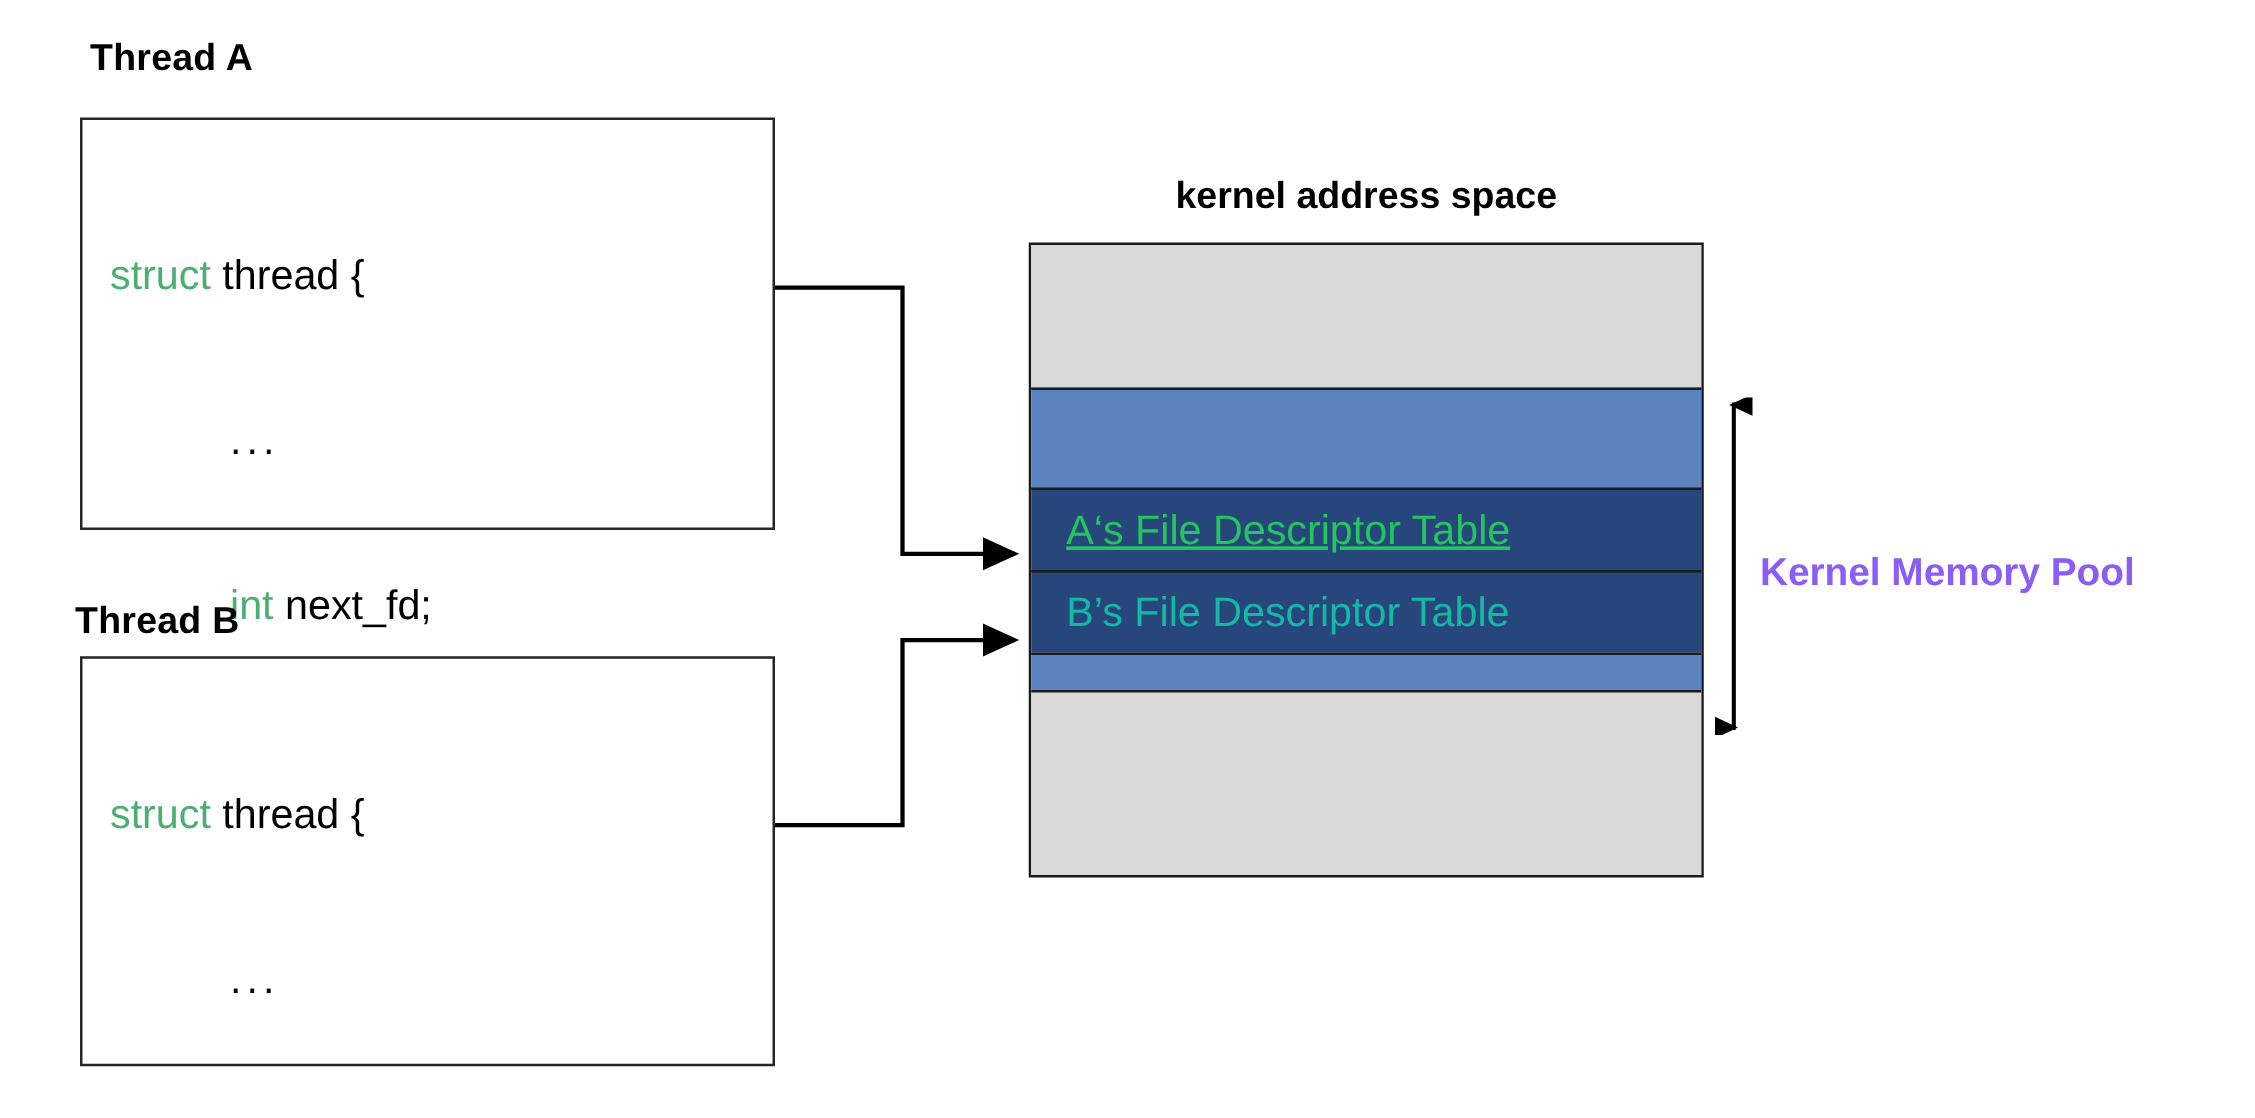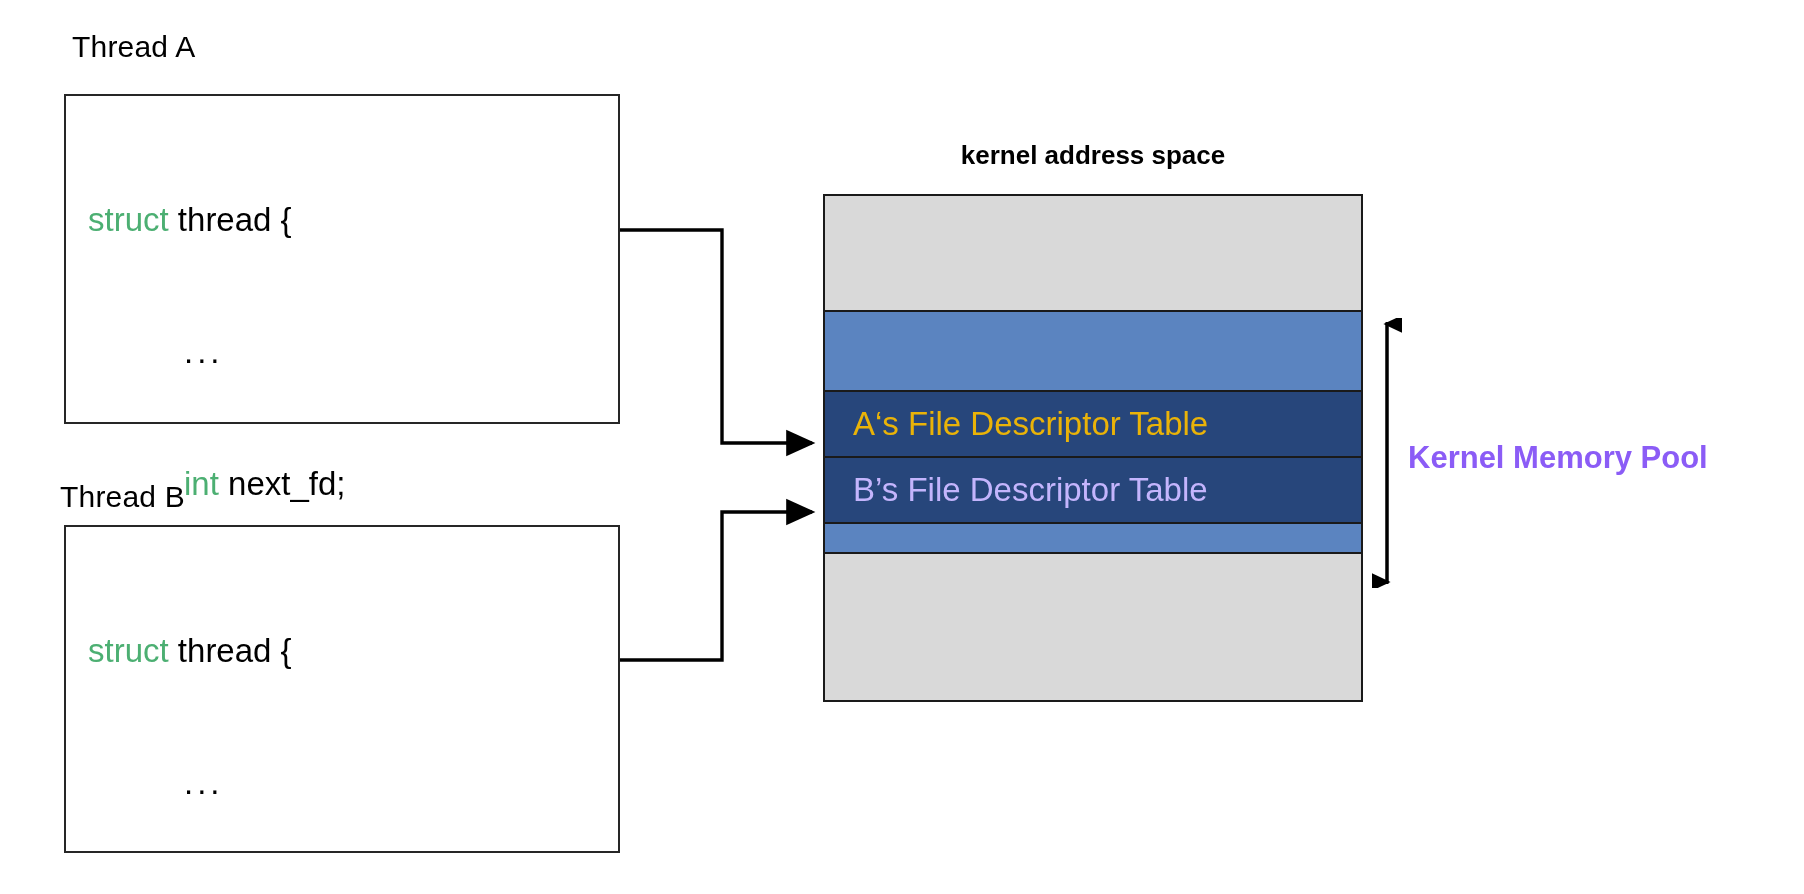--- a/index.html
+++ b/index.html
@@ -11,21 +11,21 @@
     width: 1804px;
     height: 894px;
     position: relative;
     font-family: "Liberation Sans", "DejaVu Sans", sans-serif;
     overflow: hidden;
   }
 
   
   .thread-title {
     position: absolute;
-    font-weight: normal;
+    font-weight: bold;
     font-size: 30px;
     color: #000000;
     letter-spacing: 0.2px;
     white-space: nowrap;
   }
   #thread-a-title { left: 72px; top: 30px; }
   #thread-b-title { left: 60px; top: 480px; }
 
   
   .struct-box {
@@ -54,21 +54,21 @@
   .code .ellipsis { letter-spacing: 4px; }
 
   
   #kas-title {
     position: absolute;
     left: 823px;
     width: 540px;
     top: 140px;
     text-align: center;
     font-weight: bold;
-    font-size: 26px;
+    font-size: 30px;
     color: #000000;
     white-space: nowrap;
   }
   #kas-block {
     position: absolute;
     left: 823px;
     top: 194px;
     width: 540px;
     height: 508px;
     border: 2px solid #1a1a1a;
@@ -147,24 +147,24 @@
 <div id="kas-title">kernel address space</div>
 
 <div id="kas-block">
 
 <div class="band" style="top: 0px; height: 114px; background: rgb(217, 217, 217); color: rgb(0, 0, 0);">
       <span></span>
     </div>
     <div class="band bordered-top" style="top: 114px; height: 80px; background: rgb(91, 132, 192); color: rgb(255, 255, 255);">
       <span></span>
     </div>
-    <div class="band bordered-top" style="top: 194px; height: 66px; background: rgb(39, 70, 123); color: #eab308;">
+    <div class="band bordered-top" style="top: 194px; height: 66px; background: rgb(39, 70, 123); color: #22c55e; text-decoration: underline;">
       <span>A‘s File Descriptor Table</span>
     </div>
-    <div class="band bordered-top" style="top: 260px; height: 66px; background: rgb(39, 70, 123); color: #c4b5fd;">
+    <div class="band bordered-top" style="top: 260px; height: 66px; background: rgb(39, 70, 123); color: #14b8a6;">
       <span>B’s File Descriptor Table</span>
     </div>
     <div class="band bordered-top" style="top: 326px; height: 30px; background: rgb(91, 132, 192); color: rgb(255, 255, 255);">
       <span></span>
     </div>
     <div class="band bordered-top" style="top: 356px; height: 148px; background: rgb(217, 217, 217); color: rgb(0, 0, 0);">
       <span></span>
     </div>
   </div>
 

